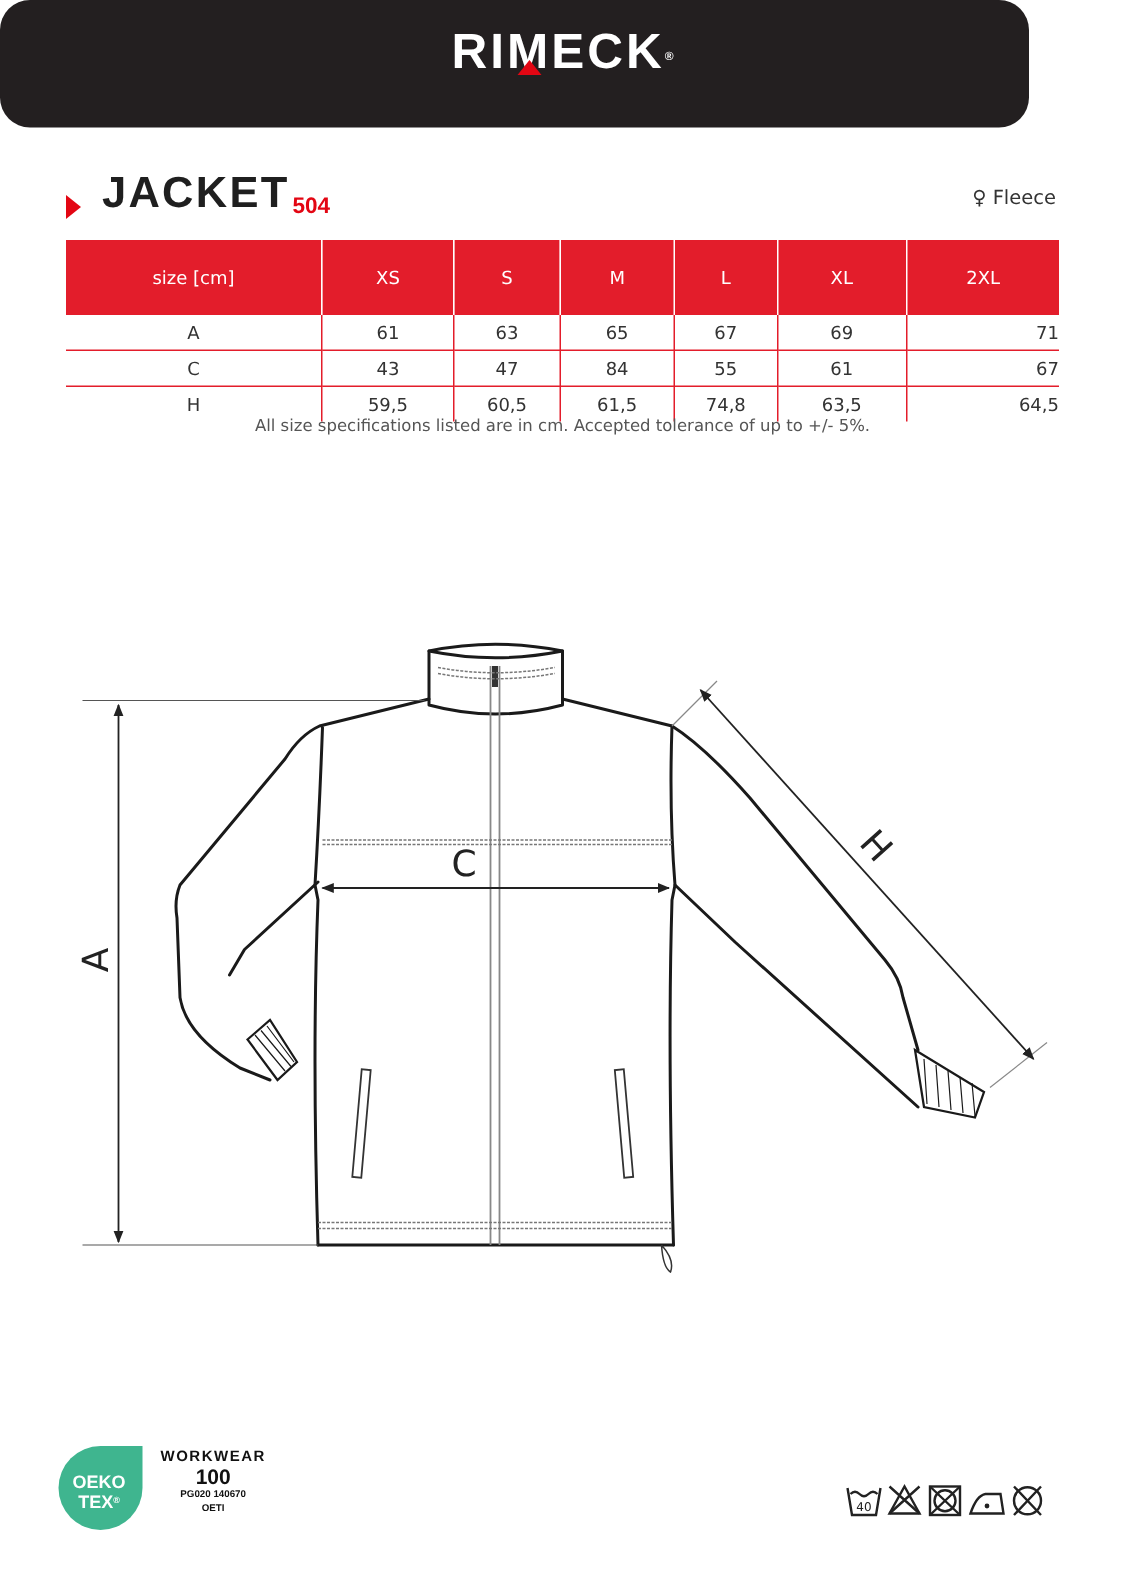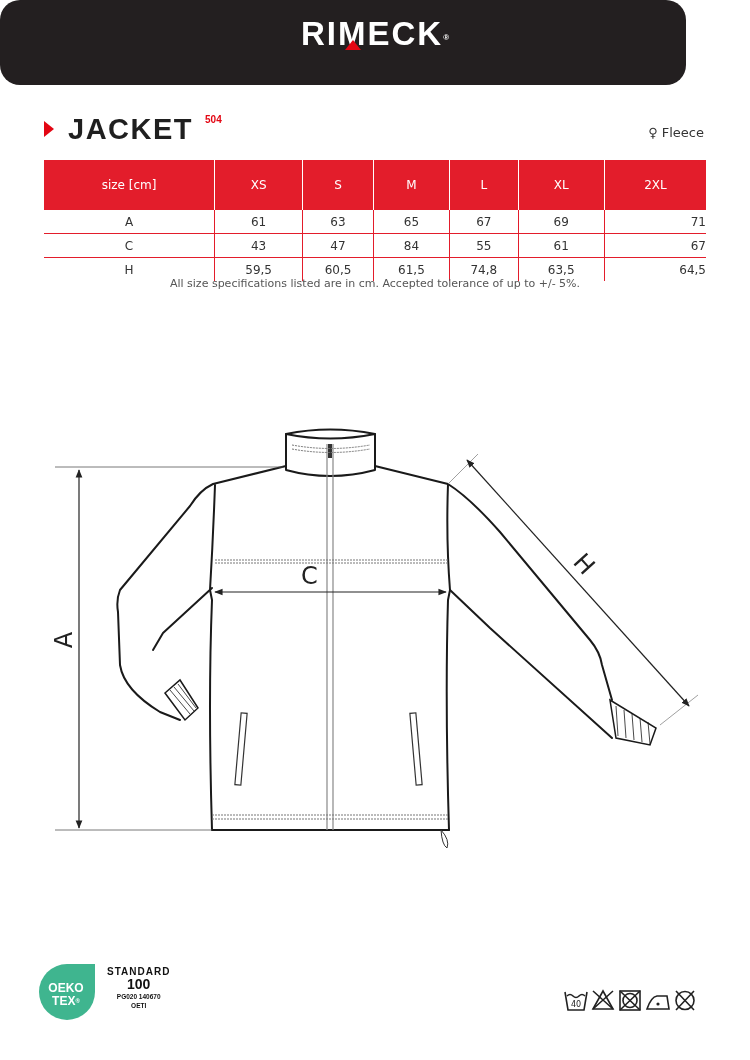--- a/index.html
+++ b/index.html
@@ -3,24 +3,24 @@
 <meta charset="utf-8">
 <style>
   html, body { margin:0; padding:0; }
   body { width:750px; height:1060px; background:#ffffff; position:relative; overflow:hidden; font-family:"DejaVu Sans", sans-serif; color:#2a2a2a; }
   .topbar { position:absolute; left:0; top:0; width:686px; height:85px; background:#231f20;border-radius:20px; }
   .brand { position:absolute; left:0; top:14px; width:750px; text-align:center; color:#fff; font-family:"Liberation Sans", sans-serif; font-weight:bold; font-size:33px; letter-spacing:2px; line-height:40px; }
   .brand .reg { font-size:8px; vertical-align:top; position:relative; top:4px; letter-spacing:0; }
   .brand .mk { position:relative; display:inline-block; }
   .brand .mk .tri { position:absolute; left:50%; bottom:4px; width:0; height:0; border-left:8px solid transparent; border-right:8px solid transparent; border-bottom:10px solid #e30613; transform:translateX(-50%); }
   .tagline { position:absolute; left:0; top:57px; width:750px; text-align:center; color:#fff; font-family:"Liberation Sans", sans-serif; font-weight:bold; font-size:7.5px; letter-spacing:2.5px; }
-  .title-row { position:absolute; left:44px; top:112px; height:34px; display:flex; align-items:flex-start; }
+  .title-row { position:absolute; left:44px; top:112px; height:34px; display:flex; align-items:flex-end; }
   .title-arrow { width:0; height:0; border-top:8px solid transparent; border-bottom:8px solid transparent; border-left:10px solid #e30613; margin-top:9px; margin-right:14px; }
   .title { font-family:"Liberation Sans", sans-serif; font-weight:bold; font-size:29px; letter-spacing:1.5px; color:#1f1f1f; line-height:34px; }
-  .model { font-family:"Liberation Sans", sans-serif; font-weight:bold; font-size:10px; color:#e30613; margin-left:12px; margin-top:2px; }
+  .model { font-family:"Liberation Sans", sans-serif; font-weight:bold; font-size:15px; color:#e30613; margin-left:2px; margin-top:2px; }
   .material { position:absolute; right:46px; top:125px; font-size:13px; color:#333; display:flex; align-items:center; gap:4px; }
   .material .fem { font-size:13px; }
   table.sizes { position:absolute; left:44px; top:160px; width:662px; border-collapse:collapse; font-size:12px; color:#333; }
   table.sizes th { background:#e31d2b; color:#fff; font-weight:normal; height:26px; border-right:1px solid #ffffff; text-align:center; padding:12px; }
   table.sizes th:last-child { border-right:none; }
   table.sizes td { height:23px; text-align:center; border-right:1px solid #e31d2b; border-bottom:1px solid #e31d2b; padding:0; }
   table.sizes td:last-child { border-right:none;text-align:right; }
   table.sizes tr:last-child td { border-bottom:none; }
   table.sizes th:first-child, table.sizes td:first-child { width:146px; }
   .note { position:absolute; left:0; top:277px; width:750px; text-align:center; font-size:11px; color:#555; }
@@ -170,21 +170,21 @@
 <div style="position:absolute;left:575px;top:550px;font-size:24px;color:#222;transform:rotate(48deg);">H</div>
 
 <svg class="oeko" viewBox="0 0 60 60" xmlns="http://www.w3.org/2000/svg">
   <path d="M30 2 L58 2 L58 30 A28 28 0 1 1 30 2 Z" fill="#3fb58f"></path>
 </svg>
 <div style="position:absolute;left:37px;top:982px;width:58px;text-align:center;color:#fff;font-family:'Liberation Sans',sans-serif;font-weight:bold;font-size:12px;line-height:13px;">
   <div>OEKO</div>
   <div><span>TEX</span><span style="font-size:6px;vertical-align:top;">®</span></div>
 </div>
 <div class="oeko-text">
-  <div class="std">STANDARD</div>
+  <div class="std">WORKWEAR</div>
   <div class="num">100</div>
   <div class="cert">PG020 140670</div>
   <div class="cert" style="margin-top:0">OETI</div>
 </div>
 
 <div class="care">
   <svg width="140" height="24" viewBox="0 0 140 24" xmlns="http://www.w3.org/2000/svg" fill="none" stroke="#222" stroke-width="1.6">
     <g>
       <path d="M2 4 L5 22 L21 22 L24 4"></path>
       <path d="M4 8 Q7 5 10 8 Q13 11 16 8 Q19 5 22 8"></path>

